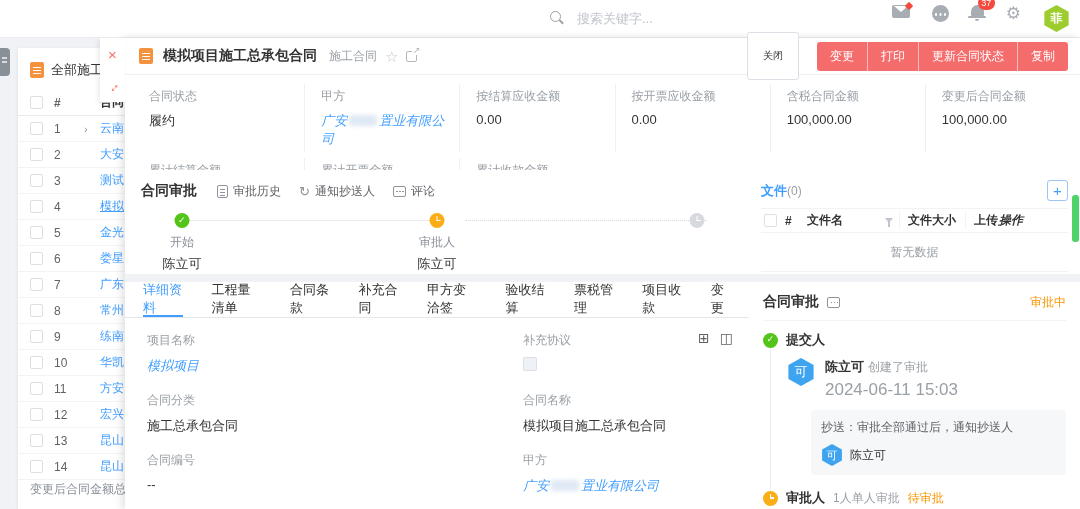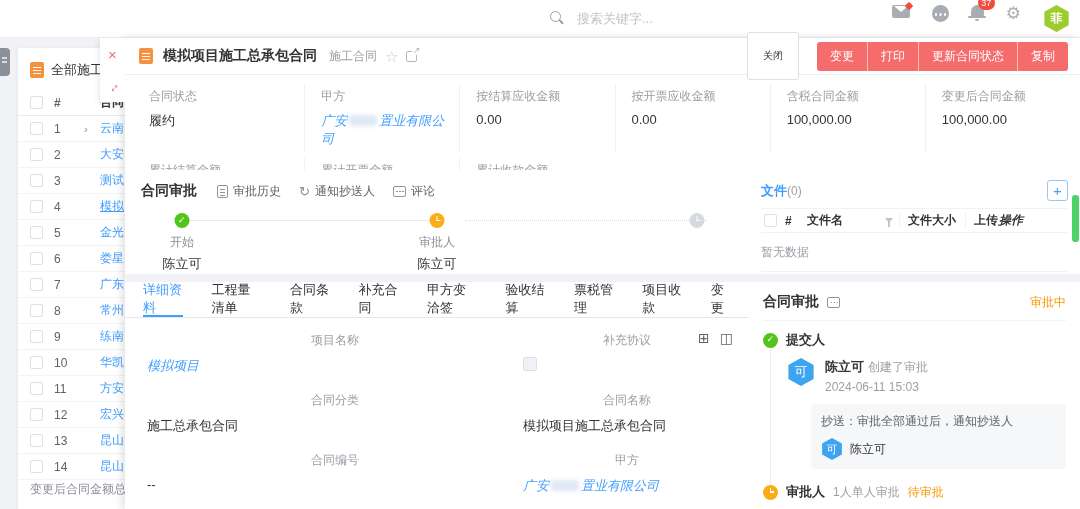--- a/index.html
+++ b/index.html
@@ -114,30 +114,30 @@
   .btn-add { margin-left:auto; width:21px; height:21px; border:1px solid #9ac5f5; border-radius:3px; background:#fff; color:#409eff; font-size:15px; line-height:18px; text-align:center; cursor:pointer; font-family:inherit; padding:0; }
   .ft-head { display:flex; align-items:center; height:25px; margin-top:7px; border-top:1px solid #f0f2f5; border-bottom:1px solid #f0f2f5; font-weight:bold; color:#333; font-size:12px; }
   .ft-cb { width:24px; display:flex; padding-left:3px; }
   .ft-num { width:22px; }
   .ft-name { width:92px; display:flex; align-items:center; justify-content:space-between; padding-right:6px; }
   .icon-funnel { width:0; height:0; border-left:4px solid transparent; border-right:4px solid transparent; border-top:5px solid #c0c4cc; position:relative; display:inline-block; }
   .icon-funnel::after { content:""; position:absolute; left:-1px; top:-1px; width:2px; height:5px; background:#c0c4cc; }
   .ft-size { width:66px; border-left:1px solid #f0f2f5; padding-left:8px; }
   .ft-up { width:34px; border-left:1px solid #f0f2f5; padding-left:8px; overflow:hidden; white-space:nowrap; }
   .ft-op { flex:1; white-space:nowrap;font-style:italic; }
-  .ft-empty { color:#9aa0a6; padding:11px 0 10px; border-bottom:1px solid #f0f2f5; }
+  .ft-empty { text-align:center; color:#9aa0a6; padding:11px 0 10px; border-bottom:1px solid #f0f2f5; }
 
   
   .tabs-card { flex:1; position:relative; overflow:hidden; }
   .tabs-row { display:flex; gap:28px; padding:0 18px; border-bottom:1px solid #e4e7ed; height:36px; align-items:stretch; }
   .tab { font-size:13px; color:#333; display:flex; align-items:center; cursor:pointer; border-bottom:2px solid transparent; }
   .tab.active { color:#409eff; border-bottom-color:#409eff; }
   .view-icons { position:absolute; right:16px; top:48px; display:flex; gap:10px; color:#606266; font-size:14px; }
   .form-grid { display:grid; grid-template-columns:376px 1fr; padding:14px 18px 0 22px; row-gap:17px; }
-  .form-field .f-label { margin-bottom:8px;text-align:center; }
+  .form-field .f-label { margin-bottom:8px; }
   .checkbox-disabled { width:14px; height:14px; background:#eef1f6; border:1px solid #dcdfe6; border-radius:2px; }
 
   
   .appr-card { flex:1; padding:11px 14px; position:relative; overflow:hidden; }
   .appr-head { display:flex; align-items:center; gap:8px; border-bottom:1px solid #f2f3f5; padding-bottom:9px; }
   .appr-title { font-size:14px; font-weight:bold; color:#333; }
   .appr-status { margin-left:auto; color:#fa9600; font-size:12px; }
   .timeline { position:relative; margin-top:10px; }
   .timeline::before { content:""; position:absolute; left:7px; top:12px; height:152px; border-left:1px solid #e9ecf0; }
   .tl-item { position:relative; display:flex; align-items:center; gap:8px; }
@@ -146,21 +146,21 @@
   .tl-dot.done::after { content:"\2713"; position:absolute; color:#fff; font-size:9px; left:3.5px; top:1.5px; font-weight:bold; }
   .tl-dot.clock { background:#faad14; }
   .tl-label { font-size:13px; font-weight:bold; color:#333; }
   .tl-sub { color:#9aa0a6; font-size:12px; font-weight:normal; }
   .tl-pending { color:#fa9600; font-size:12px; }
   .tl-content { margin:9px 0 0 24px; }
   .person-row { display:flex; gap:10px; }
   .avatar-appr { width:28px; height:28px; background:#3ea4f0; font-size:13px; flex:0 0 auto; }
   .person-name { font-size:13px; font-weight:bold; color:#333; }
   .person-action { font-size:12px; color:#9aa0a6; font-weight:normal; margin-left:4px; }
-  .person-time { font-size:12px; color:#9aa0a6; margin-top:4px; }
+  .person-time { font-size:17px; color:#9aa0a6; margin-top:4px; }
   .cc-box { background:#f6f7f9; border-radius:4px; padding:9px 10px; margin:10px 0 0 24px; font-size:12px; color:#606266; }
   .cc-person { display:flex; align-items:center; gap:7px; margin-top:8px; }
   .avatar-cc { width:22px; height:22px; background:#3ea4f0; font-size:11px; }
   .cc-name { color:#333; font-size:12px; }
   .tl-item.approver { margin-top:14px; }
 
   .scroll-thumb { position:absolute; right:1px; top:195px; width:7px; height:47px; background:#4ed36a; border-radius:3px; z-index:9; }
 </style>
 </head>
 <body>

